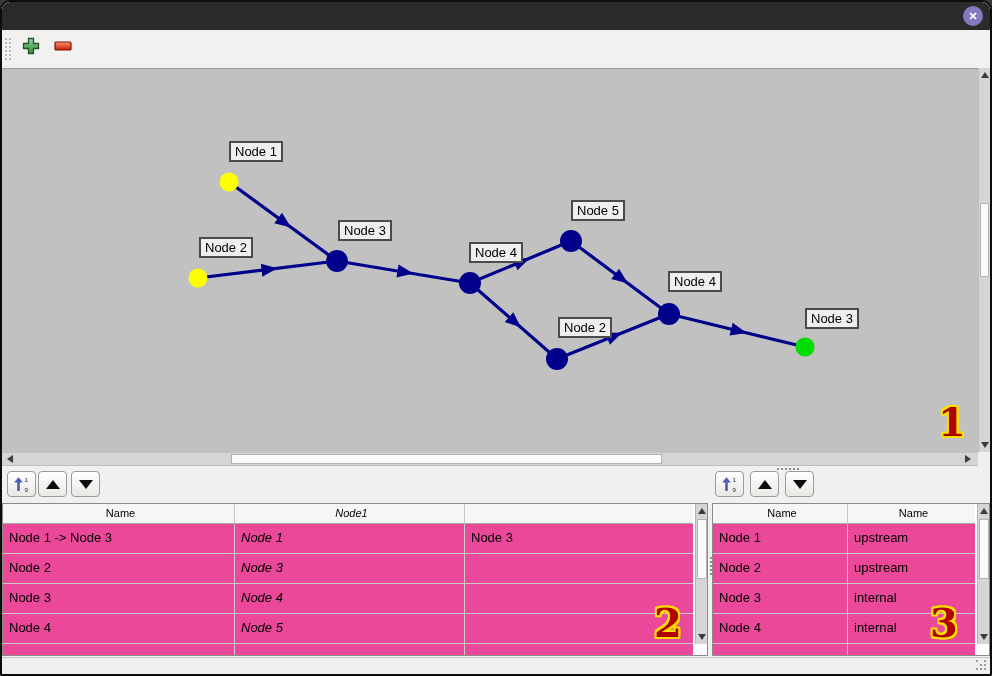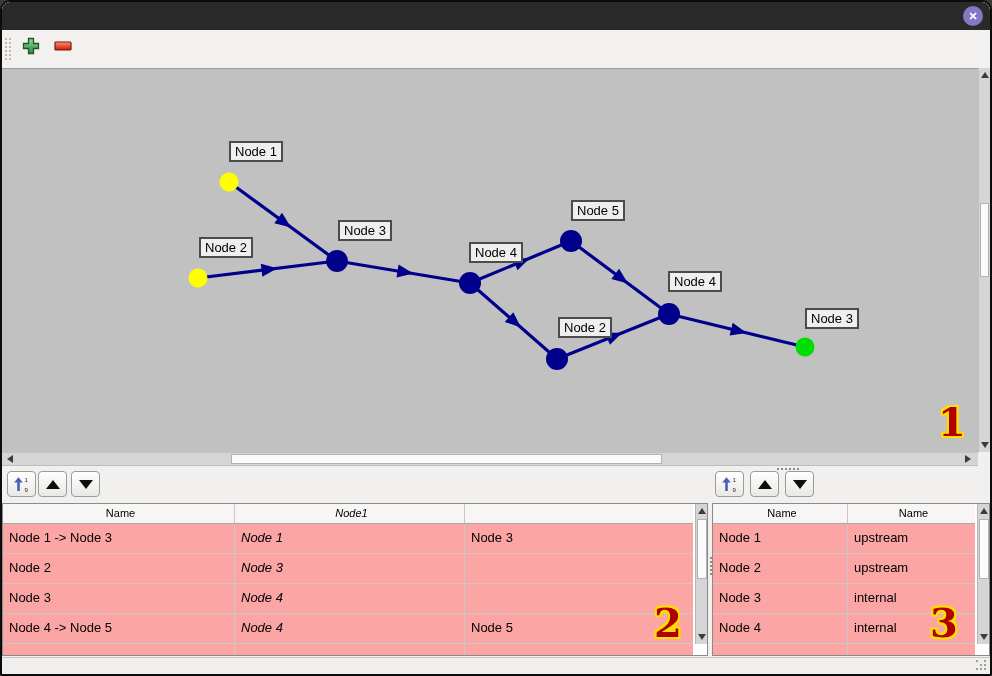--- a/index.html
+++ b/index.html
@@ -50,21 +50,21 @@
   .tbtn{position:absolute;top:469px;width:29px;height:26px;border:1px solid #9b9b9b;border-radius:4px;
         background:linear-gradient(#ffffff,#e9e8e5);display:flex;align-items:center;justify-content:center;
         box-sizing:border-box;cursor:pointer;}
   .tri-up{width:0;height:0;border-left:7px solid transparent;border-right:7px solid transparent;border-bottom:9px solid #0d0d0d;}
   .tri-down{width:0;height:0;border-left:7px solid transparent;border-right:7px solid transparent;border-top:9px solid #0d0d0d;}
   
   .table{position:absolute;top:501px;height:153px;background:#fff;border:1px solid #8b8b8b;box-sizing:border-box;}
   .links-table{left:0;width:706px;}
   .nodes-table{left:710px;width:278px;}
   .tbody-wrap{margin-right:14px;}
-  .trow{display:flex;height:30px;border-bottom:1px solid #c9c9c9;box-sizing:border-box;background:#fca5a5;}
+  .trow{display:flex;height:30px;border-bottom:1px solid #c9c9c9;box-sizing:border-box;background:#ec4899;}
   .trow.head{height:20px;background:#f7f6f4;border-bottom:1px solid #a9a9a9;}
   .trow.partial{height:11px;border-bottom:none;}
   .tcell{border-right:1px solid #c9c9c9;box-sizing:border-box;font-size:13px;color:#000;
          padding-left:6px;line-height:28px;overflow:hidden;white-space:nowrap;}
   .trow.head .tcell{text-align:center;padding-left:4px;line-height:19px;font-size:11px;}
   .links-table .trow .tcell:nth-child(1){width:232px;}
   .links-table .trow .tcell:nth-child(2){width:230px;font-style:italic;}
   .links-table .trow .tcell:nth-child(3){flex:1;border-right:none;}
   .nodes-table .trow .tcell:nth-child(1){width:135px;}
   .nodes-table .trow .tcell:nth-child(2){flex:1;border-right:none;}
@@ -229,21 +229,20 @@
           </div>
           <div class="trow">
             <div class="tcell">Node 2</div>
             <div class="tcell">Node 3</div>
           </div>
           <div class="trow">
             <div class="tcell">Node 3</div>
             <div class="tcell">Node 4</div>
           </div>
           <div class="trow">
-            <div class="tcell">Node 4 -&gt; Node 5</div>
             <div class="tcell">Node 4</div>
             <div class="tcell">Node 5</div>
           </div>
           <div class="trow partial">
             <div class="tcell"></div>
             <div class="tcell"></div>
             <div class="tcell"></div>
           </div>
         </div>
     </div>

